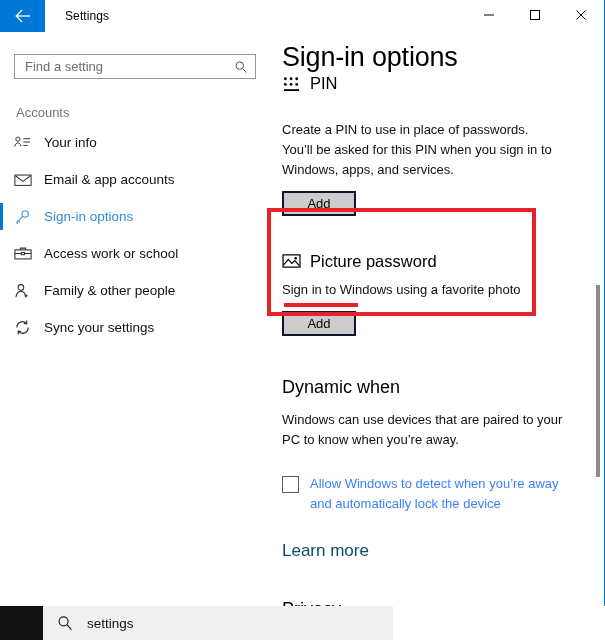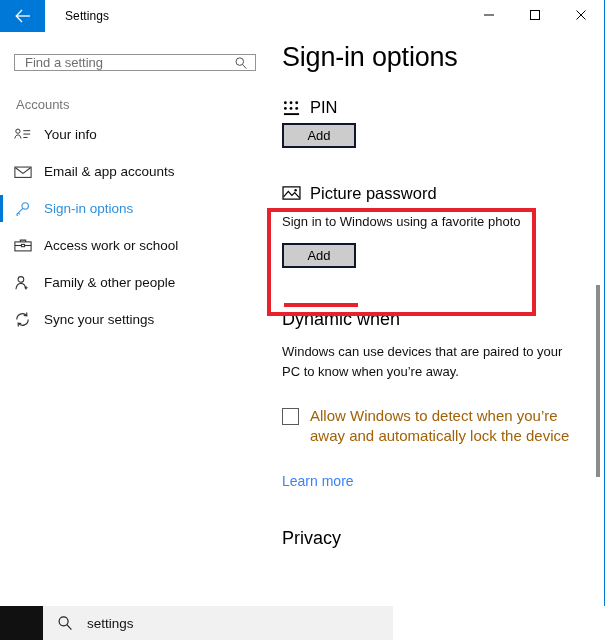--- a/index.html
+++ b/index.html
@@ -73,21 +73,21 @@
     display: flex; align-items: center;
     height: 36px;
     padding-left: 14px;
     cursor: pointer;
   }
   .home-icon { width: 26px; display: flex; align-items: center; }
   .home-label { font-size: 13.5px; color: #000; margin-left: 4px; }
 
   #search-wrap {
     margin: 12px 14px 0 14px;
-    height: 17px;
+    height: 25px;
     border: 1px solid #949494;
     background: #ffffff;
     display: flex; align-items: center;
     position: relative;
   }
   #search-input {
     flex: 1 1 auto;
     border: none; outline: none;
     height: 28px;
     font-size: 13px;
@@ -206,34 +206,34 @@
   }
   .checkbox {
     width: 17px; height: 17px;
     min-width: 17px;
     border: 1px solid #5a5a5a;
     background: #fff;
     margin-top: 2px;
     cursor: pointer;
   }
   .check-label {
-    font-size: 15px; color: #a16207; line-height: 20px;
+    font-size: 13px; color: #3b82f6; line-height: 20px;
     max-width: 260px;
   }
   .link {
-    font-size: 14px;
-    color: #3b82f6;
+    font-size: 17px;
+    color: #0c4a6e;
     text-decoration: none;
     cursor: pointer;
   }
 
   
   #pin-head {
     position: absolute;
-    left: 12px; top: 64px;
+    left: 12px; top: 40px;
     z-index: 2;
   }
 
   
   #red-box {
     position: absolute;
     left: 267px; top: 208px;
     width: 269px; height: 108px;
     border: 4px solid #e8222a;
     z-index: 30;
@@ -454,20 +454,21 @@
             </span>
             <span>PIN</span>
           </div>
         </div>
 
         <div id="page-title">Sign-in options</div>
 
         <div id="content-inner">
 
           <div class="section" style="padding-top:80px;">
+            <div class="sec-desc">Create a PIN to use in place of passwords. You’ll be asked for this PIN when you sign in to Windows, apps, and services.</div>
             <button class="win-btn">Add</button>
           </div>
 
           <div class="section" style="margin-top:34px;">
             <div class="sec-head">
               <span class="sec-icon">
                 <svg width="19" height="16" viewBox="0 0 20 17">
                   <g fill="none" stroke="#000" stroke-width="1.3">
                     <rect x="1" y="2" width="18" height="13"></rect>
                     <path d="M1.6 12.6 L6.6 6.8 L10.4 11 L13.4 8 L18.4 13.4" fill="none"></path>

